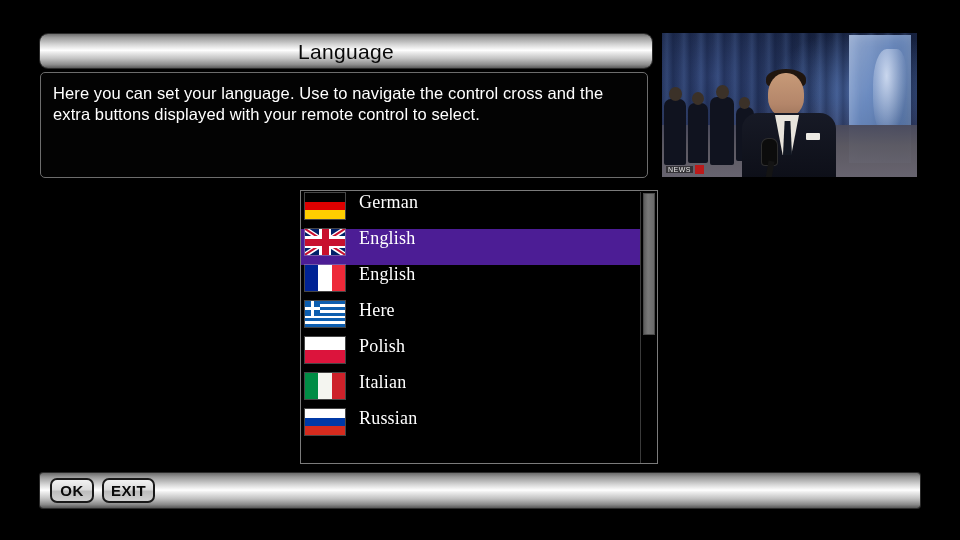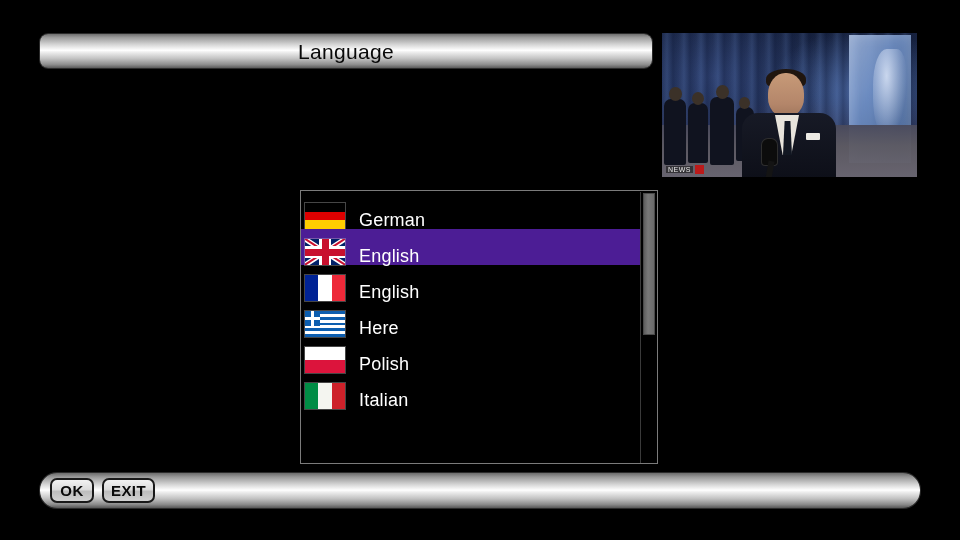--- a/index.html
+++ b/index.html
@@ -206,23 +206,24 @@
   }
   .list-rows {
     position: absolute;
     left: 0; top: 2px;
     width: 340px;
   }
   .lang-row {
     position: relative;
     height: 36px;
     display: flex;
-    align-items: flex-end;
+    align-items: flex-start;
     padding-left: 4px;
     box-sizing: border-box;
+    font-family: Liberation Serif, serif;
   }
   .lang-row.selected {
     background: #4c1d95;
     width: 340px;
   }
   .flag {
     width: 40px;
     height: 26px;
     flex: 0 0 40px;
     margin-right: 14px;
@@ -300,21 +301,21 @@
     box-sizing: border-box;
   }
 
   
   .bottom-bar {
     position: absolute;
     left: 40px;
     top: 473px;
     width: 880px;
     height: 35px;
-    border-radius: 17px;
+    border-radius: 3px;
     background: linear-gradient(to bottom,
         #6b6b6b 0%,
         #9a9a9a 12%,
         #d6d6d6 33%,
         #ffffff 49%,
         #f0f0f0 54%,
         #c0c0c0 74%,
         #8a8a8a 90%,
         #575757 100%);
     box-shadow: 0 0 0 1px #2a2a2a;
@@ -346,20 +347,23 @@
 </style>
 </head>
 <body>
 
 <div id="screen">
 
   <div class="title-bar">
     <span class="title-text">Language</span>
   </div>
 
+  <div class="desc-panel">
+    <div class="desc-text">Here you can set your language. Use to navigate the control cross and the extra buttons displayed with your remote control to select.</div>
+  </div>
 
   <div class="video-preview">
     <div class="vp-layer vp-bg"></div>
     <div class="vp-layer vp-drape"></div>
     <div class="vp-layer vp-sculpt"></div>
     <div class="vp-layer vp-sculpt2"></div>
     <div class="vp-layer vp-floor"></div>
 
     <div class="vp-layer vp-crowd">
       <i style="left:2px;  top:18px; width:22px; height:66px;"></i>
@@ -426,20 +430,24 @@
       <div class="lang-row">
         <span class="flag flag-pl"></span>
         <span class="lang-label">Polish</span>
       </div>
 
       <div class="lang-row">
         <span class="flag flag-it"></span>
         <span class="lang-label">Italian</span>
       </div>
 
+      <div class="lang-row">
+        <span class="flag flag-ru"></span>
+        <span class="lang-label">Russian</span>
+      </div>
 
     </div>
 
     <div class="scroll-track">
       <div class="scroll-thumb"></div>
     </div>
   </div>
 
   <div class="bottom-bar">
     <div class="bar-button">

